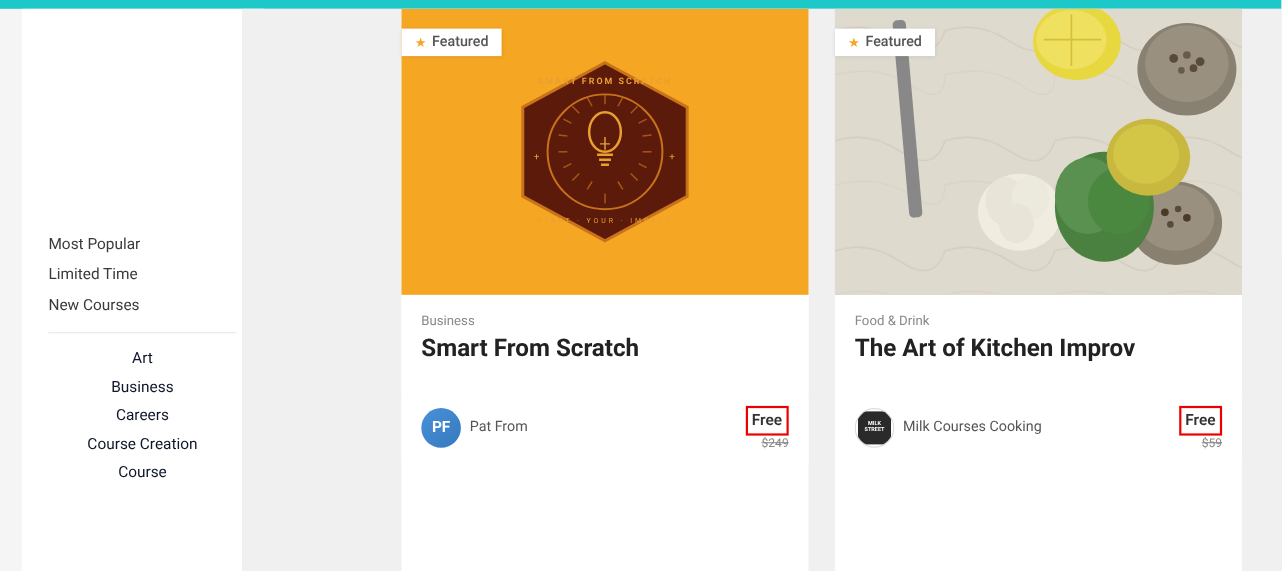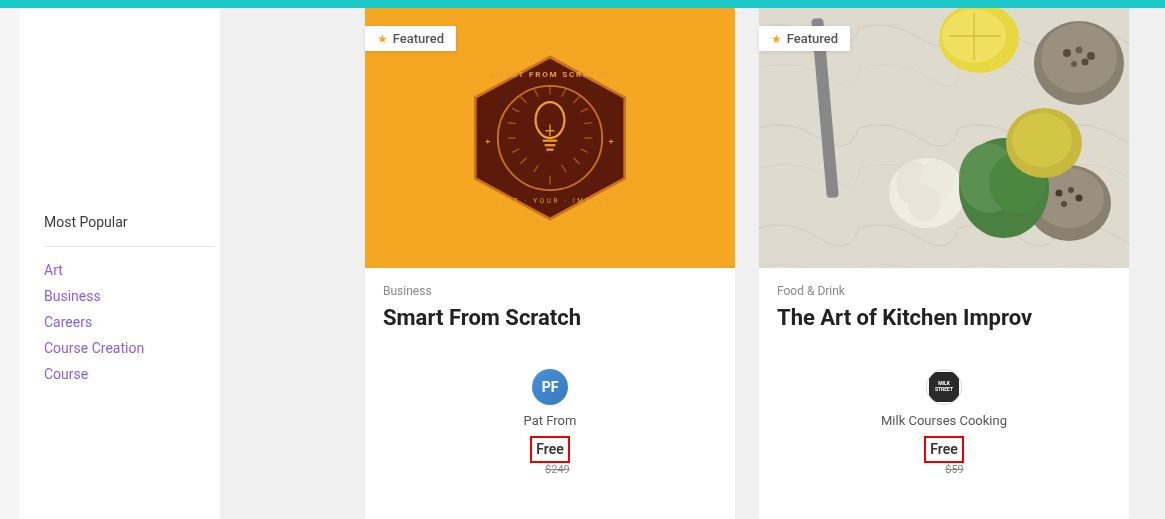--- a/index.html
+++ b/index.html
@@ -50,24 +50,25 @@
 
     .sidebar-divider {
       height: 1px;
       background: #e8e8e8;
       margin: 10px 0;
     }
 
     .sidebar-link-category {
       display: block;
       font-size: 14px;
-      color: #8b5cf6;
+      color: #0f172a;
       padding: 5px 0;
       cursor: pointer;
       text-decoration: none;
+      text-align: center;
     }
 
     
     .main-content {
       position: absolute;
       top: 8px;
       left: 220px;
       width: 945px;
       height: 511px;
       background: #f0f0f0;
@@ -165,21 +166,20 @@
     }
 
     
     .card-footer {
       display: flex;
       align-items: center;
       padding: 8px 18px 12px;
       background: #fff;
       gap: 8px;
       margin-top: 4px;
-      flex-direction: column;
     }
 
     .avatar {
       width: 36px;
       height: 36px;
       border-radius: 50%;
       background: #ccc;
       overflow: hidden;
       flex-shrink: 0;
       display: flex;
@@ -244,20 +244,22 @@
     
   </style>
 </head>
 <body>
 
 <div class="top-bar"></div>
 
 <div class="sidebar">
   <div class="sidebar-section-top">
     <a class="sidebar-link">Most Popular</a>
+    <a class="sidebar-link">Limited Time</a>
+    <a class="sidebar-link">New Courses</a>
     <div class="sidebar-divider"></div>
     <a class="sidebar-link-category">Art</a>
     <a class="sidebar-link-category">Business</a>
     <a class="sidebar-link-category">Careers</a>
     <a class="sidebar-link-category">Course Creation</a>
     <a class="sidebar-link-category">Course</a>
   </div>
 </div>
 
 <div class="main-content">

